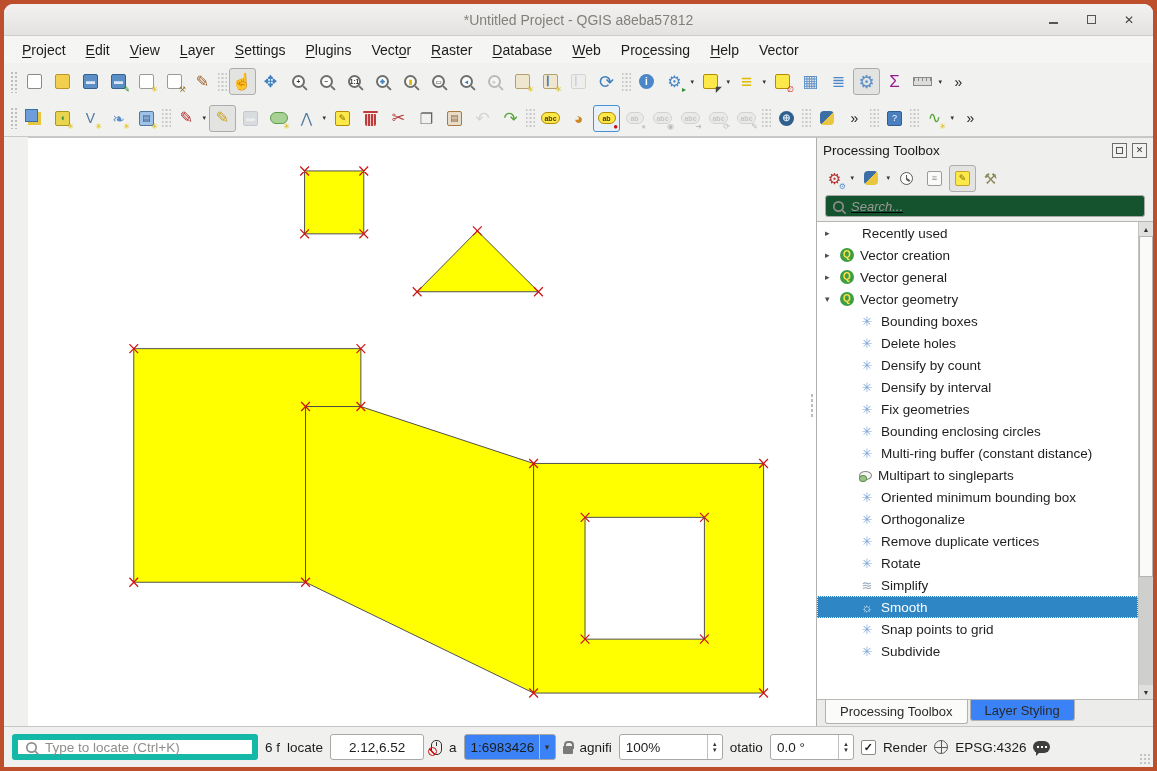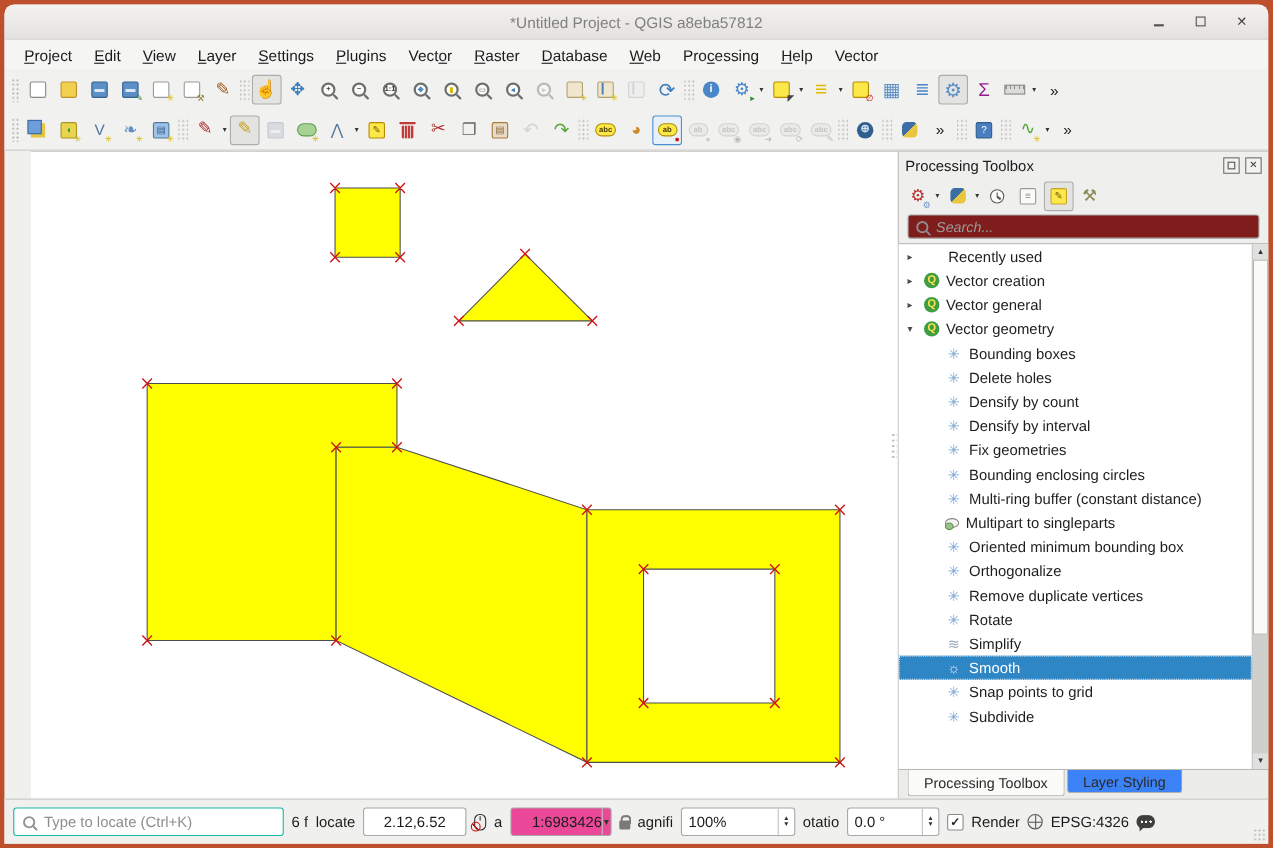--- a/index.html
+++ b/index.html
@@ -54,21 +54,21 @@
   
   .panel{width:337px;flex:0 0 auto;background:#efefee;border-left:1px solid #b0b0ae;border-top:1px solid #c6c6c4;display:flex;flex-direction:column;min-height:0;}
   .panel-head{height:25px;display:flex;align-items:center;padding:0 6px;flex:0 0 auto;}
   .panel-title{font-size:13.5px;color:#1a1a1a;flex:1;}
   .panel-hbtns{display:flex;gap:5px;}
   .ph-btn{width:15px;height:15px;border:1px solid #6e6e6c;display:flex;align-items:center;justify-content:center;background:#f2f2f0;}
   .float-inner{width:7px;height:7px;border:1px solid #555;display:block;}
   .ph-close{font-size:9px;color:#333;line-height:1;}
   .panel-toolbar{height:30px;display:flex;align-items:center;padding:0 4px;flex:0 0 auto;gap:1px;}
   .panel-search{height:28px;padding:2px 8px 4px 8px;flex:0 0 auto;}
-  .search-box{height:22px;border:1px solid #a8a8a6;border-radius:3px;background:#7f1d1d;display:flex;align-items:center;padding:0 6px;gap:6px;}
+  .search-box{height:22px;border:1px solid #a8a8a6;border-radius:3px;background:#14532d;display:flex;align-items:center;padding:0 6px;gap:6px;text-decoration:underline;}
   .search-ph{font-size:13px;color:#9a9a98;font-style:italic;}
   .tree{flex:1;background:#ffffff;border-top:1px solid #b6b6b4;position:relative;overflow:hidden;padding-right:15px;}
   .trow{height:22px;display:flex;align-items:center;font-size:13.5px;color:#1e1e1e;white-space:nowrap;}
   .trow.selected{background:#2f86c5;color:#ffffff;outline:1px dotted rgba(255,255,255,.8);outline-offset:-1px;}
   .expander{width:15px;font-size:9px;color:#4c4c4a;flex:0 0 auto;}
   .ti{width:16px;height:16px;display:inline-flex;align-items:center;justify-content:center;flex:0 0 auto;margin-right:6px;font-size:13px;line-height:1;}
   .ti-qgis{background:#3d9e44;border-radius:50%;color:#ffe24a;font-weight:bold;font-size:10px;width:14px;height:14px;}
   .ti-algorithm{color:#7fa8d8;}
   .ti-convex-hull{background:#6e7f93;clip-path:polygon(50% 0,100% 38%,80% 100%,20% 100%,0 38%);width:12px;height:12px;}
   .ti-multipart{width:13px;height:9px;border:1.5px solid #8a8a88;border-radius:50%;background:#f4f4f2;position:relative;}
@@ -77,26 +77,26 @@
   .ti-smooth{color:#d5e6f5;}
   .vscroll{position:absolute;right:0;top:0;bottom:0;width:15px;background:#e4e4e2;border-left:1px solid #c4c4c2;display:flex;flex-direction:column;}
   .sb-arrow{height:14px;display:flex;align-items:center;justify-content:center;font-size:7px;color:#333;background:#e0e0de;flex:0 0 auto;}
   .sb-track{flex:1;background:#cfcfcd;position:relative;}
   .sb-thumb{position:absolute;left:0;right:0;top:0;height:76%;background:#fafaf8;border:1px solid #b4b4b2;}
   .tabbar{height:27px;background:#ececea;border-top:1px solid #b8b8b6;display:flex;align-items:flex-start;padding-left:8px;gap:2px;flex:0 0 auto;}
   .tab{padding:0 14px;font-size:13px;display:flex;align-items:center;border:1px solid #b2b2b0;border-top:none;background:#3b82f6;color:#2a2a2a;border-radius:0 0 3px 3px;height:21px;}
   .tab.active{background:#fbfbfa;height:24px;}
   
   .statusbar{height:41px;background:#f0f0ee;border-top:1px solid #c6c6c4;display:flex;align-items:center;padding:0 8px;gap:7px;flex:0 0 auto;font-size:13.5px;color:#1c1c1c;position:relative;}
-  .locate{width:246px;height:26px;border:1px solid #14b8a6;border-radius:3px;background:#fff;display:flex;align-items:center;padding:0 7px;gap:7px;flex:0 0 auto;}
+  .locate{width:246px;height:26px;border:6px solid #14b8a6;border-radius:3px;background:#fff;display:flex;align-items:center;padding:0 7px;gap:7px;flex:0 0 auto;}
   .locate .ph{font-size:13.5px;color:#8e8e8c;white-space:nowrap;}
   .sb-frag{white-space:nowrap;overflow:hidden;}
   .sb-box{height:26px;border:1px solid #a8a8a6;border-radius:3px;background:#fff;display:flex;align-items:center;justify-content:center;flex:0 0 auto;}
   .coord{width:94px;}
-  .sb-combo{width:92px;height:26px;border:1px solid #a8a8a6;border-radius:3px;background:#ec4899;display:flex;align-items:center;justify-content:space-between;padding-left:19px;flex:0 0 auto;}
+  .sb-combo{width:92px;height:26px;border:1px solid #a8a8a6;border-radius:3px;background:#3b82f6;display:flex;align-items:center;justify-content:space-between;padding-left:6px;flex:0 0 auto;}
   .combo-arrow{width:16px;height:100%;display:flex;align-items:center;justify-content:center;border-left:1px solid #c0c0be;font-size:9px;color:#333;}
   .sb-spin{height:26px;border:1px solid #a8a8a6;border-radius:3px;background:#fff;display:flex;align-items:center;justify-content:space-between;padding-left:6px;flex:0 0 auto;}
   .mag-w{width:104px;} .rot-w{width:84px;}
   .spin{display:flex;flex-direction:column;align-items:center;justify-content:center;border-left:1px solid #c0c0be;height:100%;width:15px;font-size:6px;line-height:6px;color:#333;}
   .spin i{font-style:normal;}
   .mouse-ic{width:11px;height:15px;border:1.5px solid #333;border-radius:5px;position:relative;flex:0 0 auto;}
   .mouse-ic::before{content:"";position:absolute;left:50%;top:1px;width:1.5px;height:4px;background:#333;margin-left:-1px;}
   .mouse-ic::after{content:"";position:absolute;left:-4px;bottom:-2px;width:7px;height:7px;border:1.5px solid #cc1111;border-radius:50%;background:linear-gradient(45deg,transparent 0 40%,#cc1111 40% 55%,transparent 55%);}
   .lock-ic{width:10px;height:8px;background:#7a7a78;border-radius:1px;position:relative;margin-top:5px;flex:0 0 auto;}
   .lock-ic::before{content:"";position:absolute;left:1px;top:-5px;width:6px;height:6px;border:2px solid #7a7a78;border-bottom:none;border-radius:4px 4px 0 0;}

